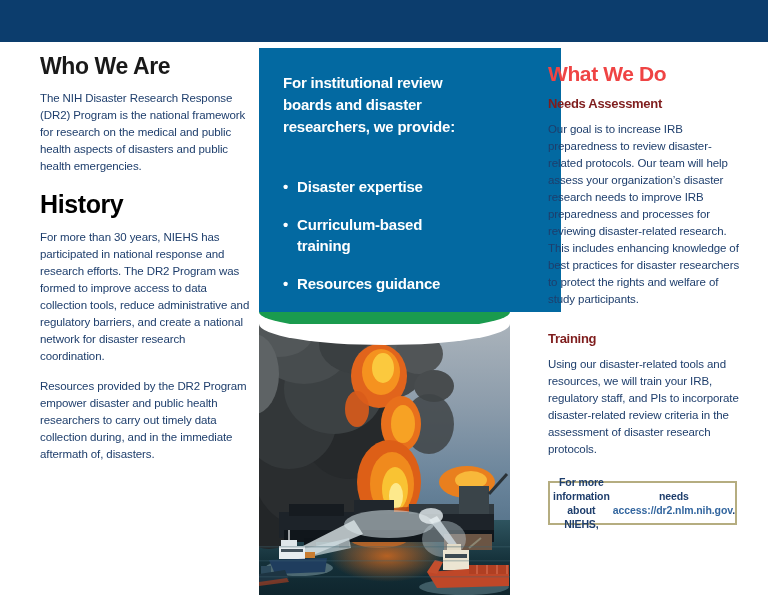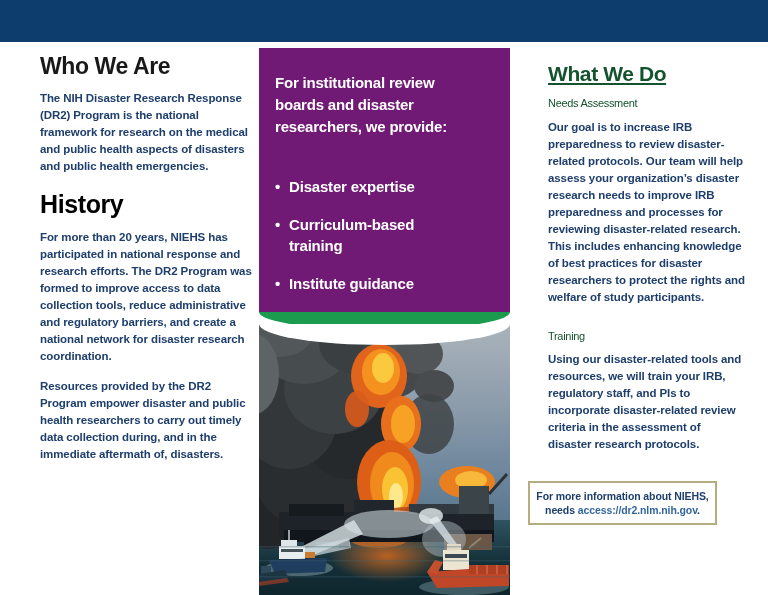--- a/index.html
+++ b/index.html
@@ -6,74 +6,74 @@
   body{
     width:768px;height:595px;position:relative;overflow:hidden;
     background:#ffffff;
     font-family:"Liberation Sans","DejaVu Sans",sans-serif;
   }
   .topbar{position:absolute;left:0;top:0;width:768px;height:42px;background:#0c3d6d;}
   
   .col-left{position:absolute;left:40px;top:54px;width:213px;color:#1e3e6c;}
   .h-big{font-size:23px;font-weight:bold;color:#191919;letter-spacing:-0.4px;margin:0 0 11px 0;line-height:1.1;}
   .h-big2{font-size:25px;font-weight:bold;color:#000000;letter-spacing:-0.4px;margin:16px 0 10px 0;line-height:1.1;}
-  .body-p{font-size:11.5px;font-weight:bold;line-height:17px;color:#1e3e6c;margin:0 0 13px 0;letter-spacing:-0.1px;}
-  
-  .green-panel{position:absolute;left:259px;top:48px;width:251px;height:264px;background:#701a75;
-    box-sizing:border-box;padding:24px 22px 0 16px;}
+  .body-p{font-size:11.5px;font-weight:normal;line-height:17px;color:#1e3e6c;margin:0 0 13px 0;letter-spacing:-0.1px;}
+  
+  .green-panel{position:absolute;left:259px;top:48px;width:302px;height:264px;background:#0369a1;
+    box-sizing:border-box;padding:24px 22px 0 24px;}
   .green-dome{position:absolute;left:259px;top:312px;width:251px;height:18px;background:#1a9b4e;
     border-radius:0 0 50% 50% / 0 0 100% 100%;}
   .green-head{color:#ffffff;font-size:15px;font-weight:bold;line-height:22px;margin:0;letter-spacing:-0.2px;max-width:206px;}
   .green-list{list-style:none;margin:38px 0 0 0;padding:0;}
   .green-list li{color:#ffffff;font-size:15px;font-weight:bold;line-height:21px;margin-bottom:17px;
     display:flex;align-items:flex-start;max-width:190px;letter-spacing:-0.2px;}
   .green-list .blt{margin-right:9px;line-height:21px;}
   .green-list .blt-txt{max-width:160px;display:inline-block;}
   
   .photo{position:absolute;left:259px;top:324px;width:251px;height:271px;overflow:hidden;}
   .photo svg{display:block;width:100%;height:100%;}
   .photo-dome{position:absolute;left:259px;top:324px;width:251px;height:21px;background:#ffffff;
     border-radius:0 0 50% 50% / 0 0 100% 100%;}
   
   .col-right{position:absolute;left:548px;top:62px;width:198px;}
-  .h-right{font-size:21px;font-weight:bold;color:#14532d;letter-spacing:-0.4px;margin:0 0 12px 0;line-height:1.1;text-decoration:underline;}
-  .h-sub{font-size:11px;font-weight:normal;color:#14532d;letter-spacing:-0.3px;margin:0 0 9px 0;line-height:1.15;}
+  .h-right{font-size:21px;font-weight:bold;color:#ef4444;letter-spacing:-0.4px;margin:0 0 12px 0;line-height:1.1;}
+  .h-sub{font-size:13px;font-weight:bold;color:#7f1d1d;letter-spacing:-0.3px;margin:0 0 9px 0;line-height:1.15;}
   .h-sub2{margin-top:24px;}
-  .info-box{position:absolute;left:528px;top:481px;width:185px;height:40px;border:2px solid #b5ad80;
-    display:flex;flex-direction:column;align-items:center;justify-content:center;text-align:center;}
+  .info-box{position:absolute;left:548px;top:481px;width:185px;height:40px;border:2px solid #b5ad80;
+    display:flex;flex-direction:row;align-items:center;justify-content:center;text-align:center;}
   .info-box .ib-line{font-size:10.5px;font-weight:bold;color:#1e3e6c;line-height:14px;letter-spacing:-0.1px;}
   .ib-link{color:#33669f;text-decoration:none;}
 </style>
 </head>
 <body>
 
 <div class="topbar"></div>
 
 <div class="col-left">
   <div class="h-big">Who We Are</div>
   <p class="body-p">The NIH Disaster Research Response (DR2) Program is the national framework for research on the medical and public health aspects of disasters and public health emergencies.</p>
   <div class="h-big2">History</div>
-  <p class="body-p">For more than 20 years, NIEHS has participated in national response and research efforts. The DR2 Program was formed to improve access to data collection tools, reduce administrative and regulatory barriers, and create a national network for disaster research coordination.</p>
+  <p class="body-p">For more than 30 years, NIEHS has participated in national response and research efforts. The DR2 Program was formed to improve access to data collection tools, reduce administrative and regulatory barriers, and create a national network for disaster research coordination.</p>
   <p class="body-p">Resources provided by the DR2 Program empower disaster and public health researchers to carry out timely data collection during, and in the immediate aftermath of, disasters.</p>
 </div>
 
 <div class="green-panel">
   <p class="green-head">For institutional review boards and disaster researchers, we provide:</p>
   <ul class="green-list">
     <li>
       <span class="blt">•</span>
       <span class="blt-txt">Disaster expertise</span>
     </li>
     <li>
       <span class="blt">•</span>
       <span class="blt-txt">Curriculum-based training</span>
     </li>
     <li>
       <span class="blt">•</span>
-      <span class="blt-txt">Institute guidance</span>
+      <span class="blt-txt">Resources guidance</span>
     </li>
   </ul>
 </div>
 <div class="green-dome"></div>
 
 <div class="photo">
   <svg viewBox="0 0 251 271" preserveAspectRatio="none">
     <defs>
       <linearGradient id="sea" x1="0" y1="0" x2="0" y2="1">
         <stop offset="0" stop-color="#aab3bb"></stop>

